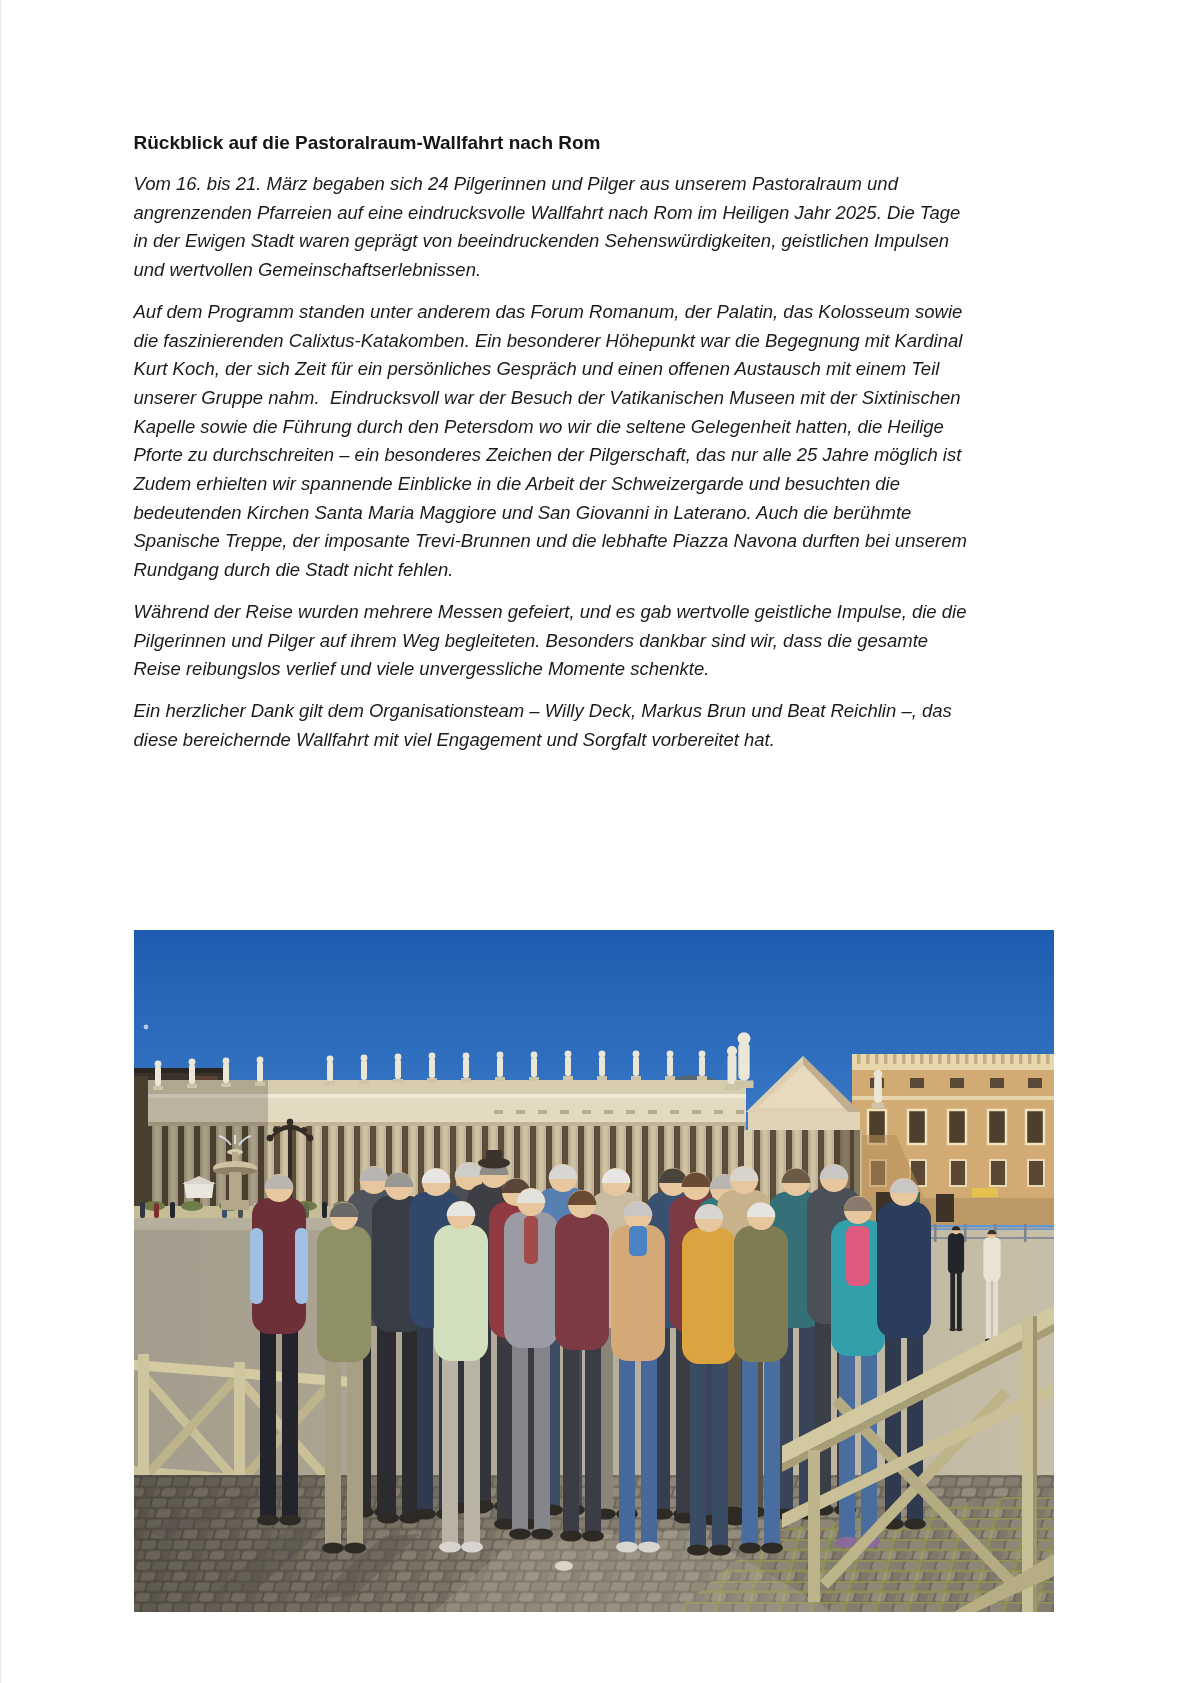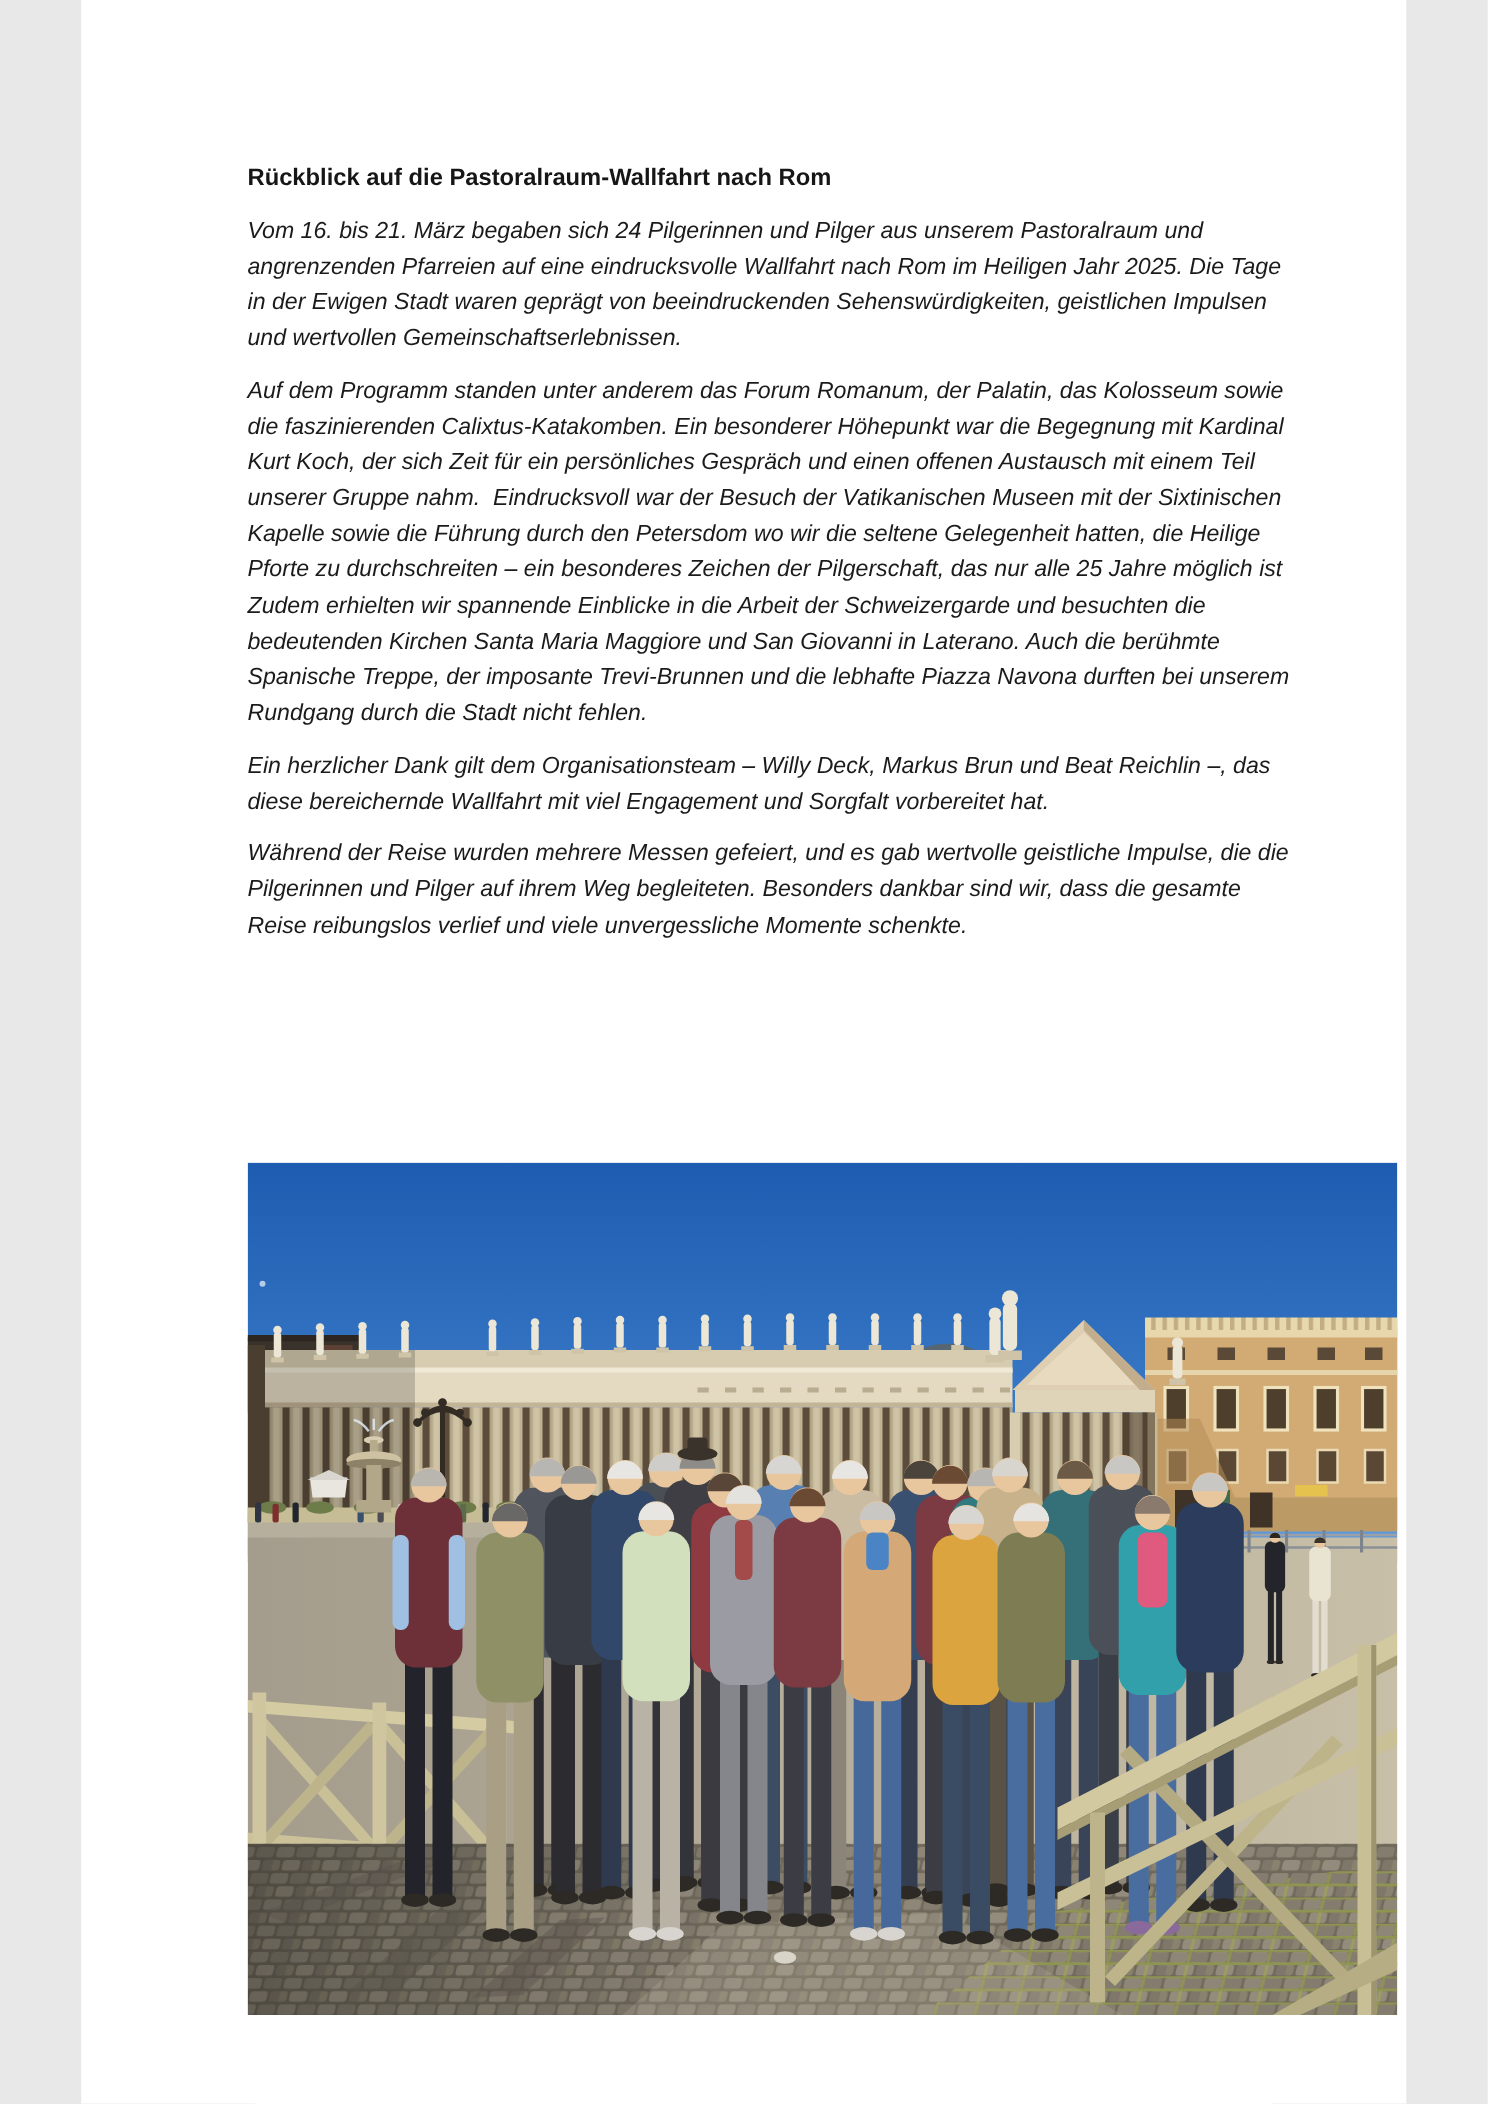--- a/index.html
+++ b/index.html
@@ -1,17 +1,17 @@
 <!DOCTYPE html>
 <html><head>
 <meta charset="utf-8">
 <style>
   html,body{margin:0;padding:0;background:#e8e8e8;}
   .page{
-    position:relative;width:1060px;height:1683px;background:#ffffff;
+    position:relative;width:1189px;height:1683px;background:#ffffff;
     margin:0 auto;overflow:hidden;
     font-family:"Liberation Sans","DejaVu Sans",sans-serif;
     color:#1b1b1b;
   }
   .article{
     position:absolute;left:133px;top:128px;width:846px;
     font-size:18.5px;line-height:28.7px;
   }
   .article h1{
     font-size:19px;line-height:29px;font-weight:700;margin:0 0 13px 0;color:#161616;
@@ -26,22 +26,22 @@
 </style>
 </head>
 <body>
 
 <div class="page">
 
   <div class="article">
     <h1>Rückblick auf die Pastoralraum-Wallfahrt nach Rom</h1>
     <p>Vom 16. bis 21. März begaben sich 24 Pilgerinnen und Pilger aus unserem Pastoralraum und angrenzenden Pfarreien auf eine eindrucksvolle Wallfahrt nach Rom im Heiligen Jahr 2025. Die Tage in der Ewigen Stadt waren geprägt von beeindruckenden Sehenswürdigkeiten, geistlichen Impulsen und wertvollen Gemeinschaftserlebnissen.</p>
     <p>Auf dem Programm standen unter anderem das Forum Romanum, der Palatin, das Kolosseum sowie die faszinierenden Calixtus-Katakomben. Ein besonderer Höhepunkt war die Begegnung mit Kardinal Kurt Koch, der sich Zeit für ein persönliches Gespräch und einen offenen Austausch mit einem Teil unserer Gruppe nahm.  Eindrucksvoll war der Besuch der Vatikanischen Museen mit der Sixtinischen Kapelle sowie die Führung durch den Petersdom wo wir die seltene Gelegenheit hatten, die Heilige Pforte zu durchschreiten – ein besonderes Zeichen der Pilgerschaft, das nur alle 25 Jahre möglich ist Zudem erhielten wir spannende Einblicke in die Arbeit der Schweizergarde und besuchten die bedeutenden Kirchen Santa Maria Maggiore und San Giovanni in Laterano. Auch die berühmte Spanische Treppe, der imposante Trevi-Brunnen und die lebhafte Piazza Navona durften bei unserem Rundgang durch die Stadt nicht fehlen.</p>
+    <p>Während der Reise wurden mehrere Messen gefeiert, und es gab wertvolle geistliche Impulse, die die Pilgerinnen und Pilger auf ihrem Weg begleiteten. Besonders dankbar sind wir, dass die gesamte Reise reibungslos verlief und viele unvergessliche Momente schenkte.</p>
     <p>Ein herzlicher Dank gilt dem Organisationsteam – Willy Deck, Markus Brun und Beat Reichlin –, das diese bereichernde Wallfahrt mit viel Engagement und Sorgfalt vorbereitet hat.</p>
-    <p>Während der Reise wurden mehrere Messen gefeiert, und es gab wertvolle geistliche Impulse, die die Pilgerinnen und Pilger auf ihrem Weg begleiteten. Besonders dankbar sind wir, dass die gesamte Reise reibungslos verlief und viele unvergessliche Momente schenkte.</p>
   </div>
 
   <div class="photo">
     <svg viewBox="0 0 920 682" xmlns="http://www.w3.org/2000/svg">
       <defs>
         <linearGradient id="skyG" x1="0" y1="0" x2="0" y2="1">
           <stop offset="0" stop-color="#1d5cb0"></stop>
           <stop offset="0.75" stop-color="#3f7fcb"></stop>
           <stop offset="1" stop-color="#6ba2dd"></stop>
         </linearGradient>

